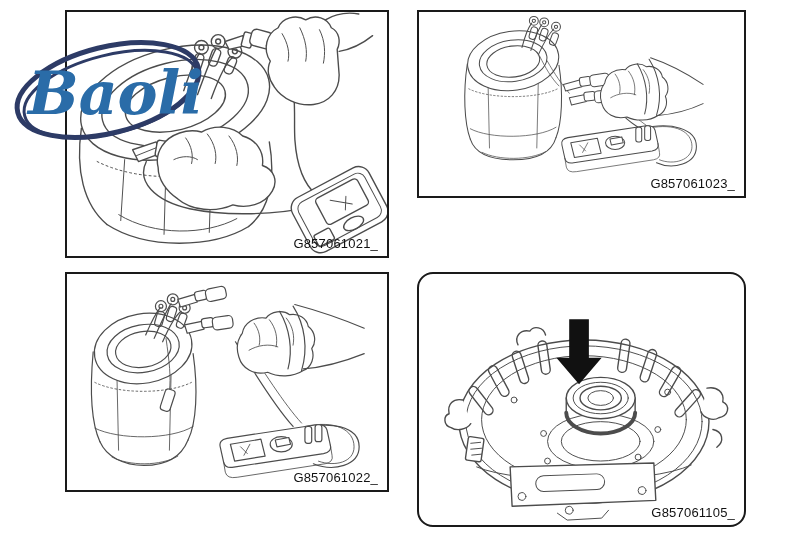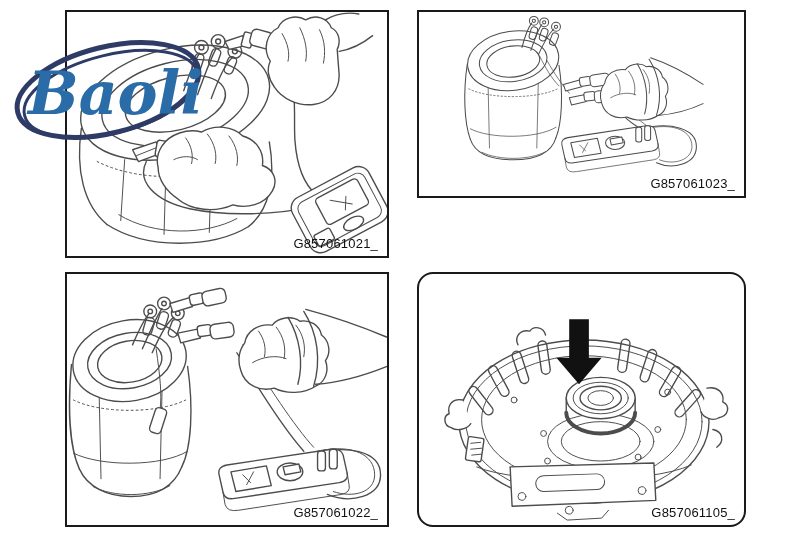--- a/index.html
+++ b/index.html
@@ -10,21 +10,21 @@
   }
   .page{position:absolute;inset:0;}
   .panel{
     position:absolute;background:#ffffff;
     border:2px solid var(--panel_border,#1a1a1a);
     box-sizing:border-box;
   }
   .panel svg{position:absolute;left:0;top:0;width:100%;height:100%;}
   #panel1{left:65px;top:10px;width:324px;height:248px;}
   #panel2{left:417px;top:10px;width:329px;height:188px;}
-  #panel3{left:65px;top:272px;width:324px;height:255px;}
+  #panel3{left:65px;top:272px;width:324px;height:220px;}
   #panel4{left:417px;top:272px;width:329px;height:255px;border-radius:16px;}
   .fig-label{
     position:absolute;right:9px;bottom:5px;
     font-size:13px;color:var(--label_text,#111111);
     letter-spacing:0.2px;white-space:nowrap;
   }
   
   .art{color:var(--line_art,#4c4c4c);}
   .art *{stroke:currentColor;stroke-width:1.4;fill:none;stroke-linecap:round;stroke-linejoin:round;}
   .art .fillw{fill:#ffffff;}

